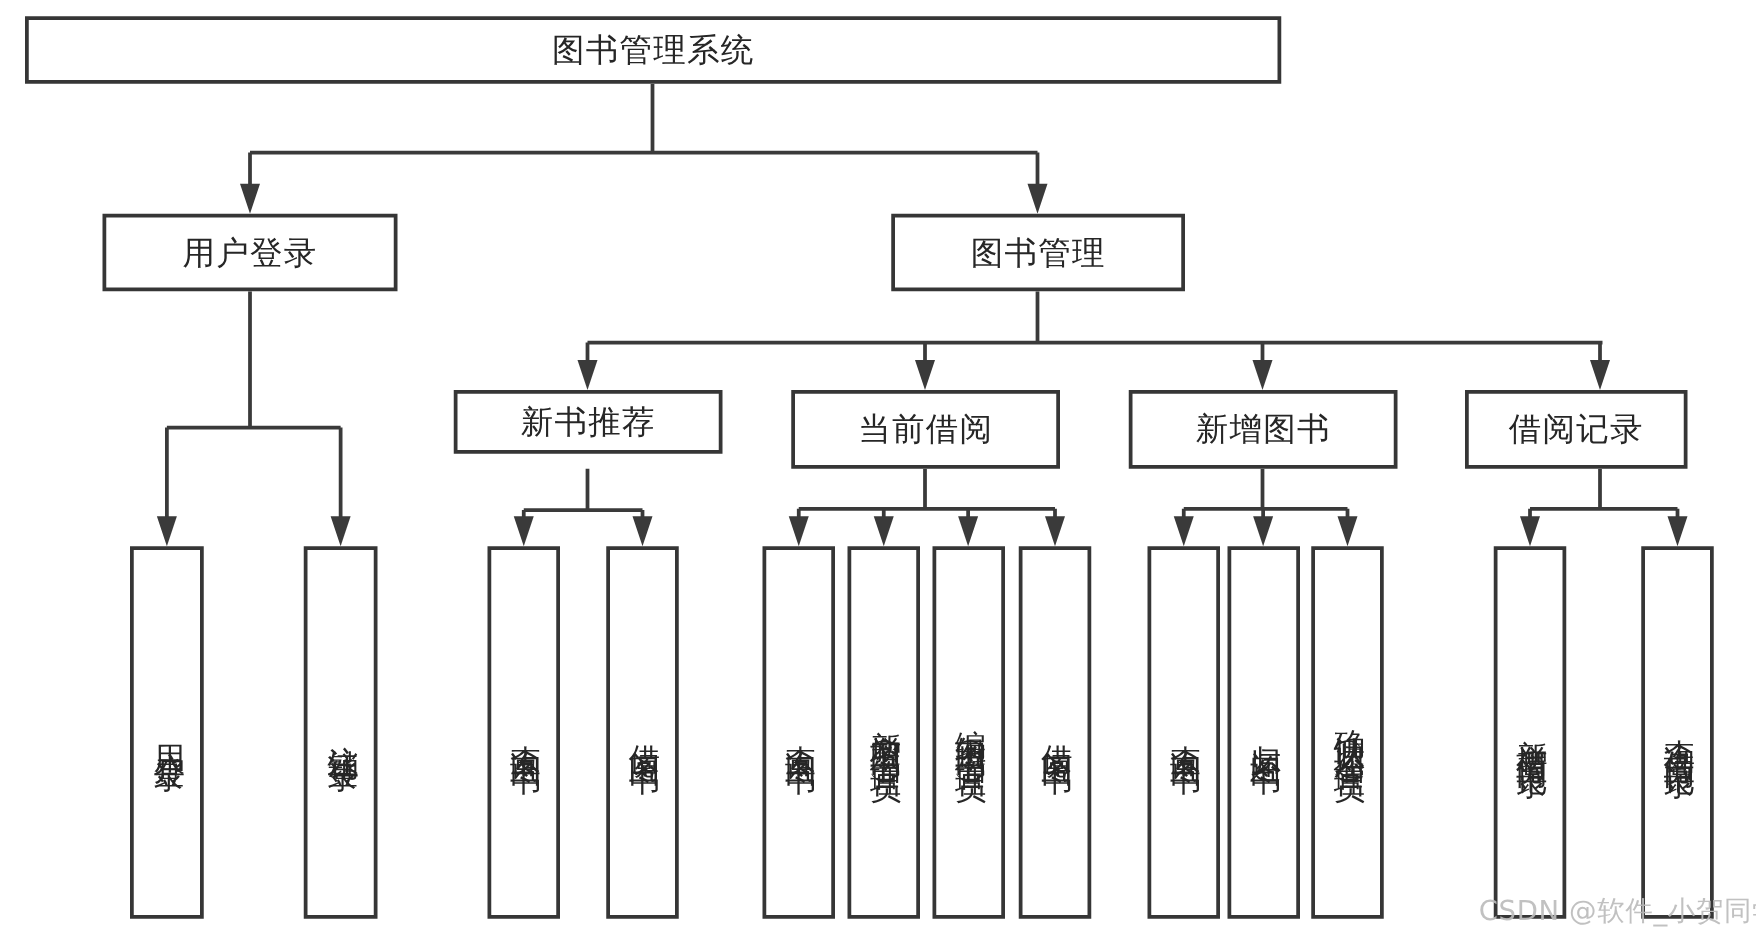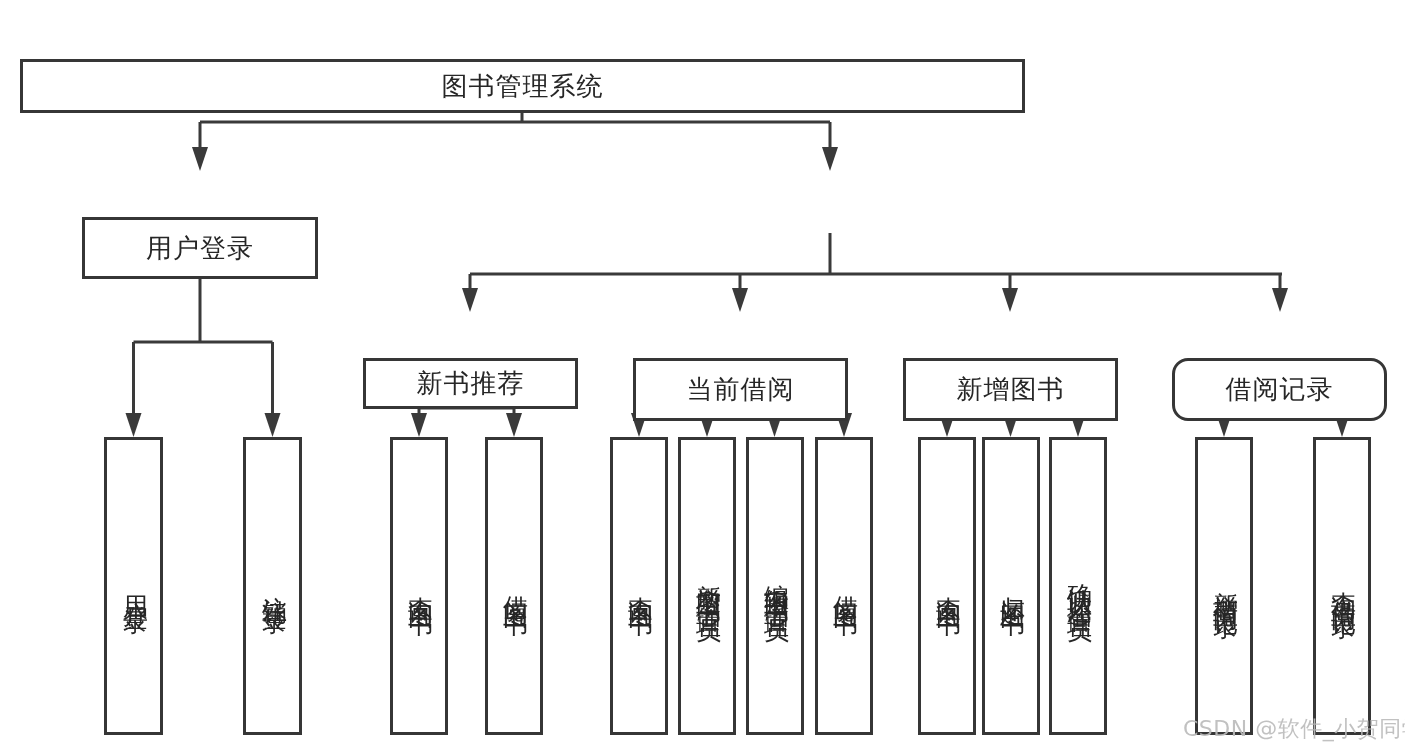--- a/index.html
+++ b/index.html
@@ -28,21 +28,20 @@
     background: #ffffff;
     border: 3px solid #363636;
     display: flex;
     align-items: center;
     justify-content: center;
     font-size: 26px;
     color: #262626;
     letter-spacing: 1px;
     z-index: 2;
     white-space: nowrap;
-    margin-top: 46px;
   }
   .leaf {
     position: absolute;
     box-sizing: border-box;
     background: #ffffff;
     border: 3px solid #363636;
     width: 58px;
     height: 298px;
     top: 437px;
     writing-mode: vertical-rl;
@@ -124,25 +123,26 @@
       <polygon points="1002.5,413 1018.5,413 1010.5,437"></polygon>
       <polygon points="1070,413 1086,413 1078,437"></polygon>
       <polygon points="1216,413 1232,413 1224,437"></polygon>
       <polygon points="1334,413 1350,413 1342,437"></polygon>
     </g>
   </svg>
 
   <div class="node" style="left:20px; top:13px; width:1005px; height:54px;">图书管理系统</div>
 
   <div class="node" style="left:82px; top:171px; width:236px; height:62px;">用户登录</div>
+  <div class="node" style="left:713px; top:171px; width:235px; height:62px;">图书管理</div>
 
   <div class="node" style="left:363px; top:312px; width:215px; height:51px;">新书推荐</div>
   <div class="node" style="left:633px; top:312px; width:215px; height:63px;">当前借阅</div>
   <div class="node" style="left:903px; top:312px; width:215px; height:63px;">新增图书</div>
-  <div class="node" style="left:1172px; top:312px; width:215px; height:63px;border-radius:16px;">借阅记录</div>
+  <div class="node" style="left:1172px; top:312px; width:178px; height:63px;">借阅记录</div>
 
   <div class="leaf" style="left:104px; width:59px;">用户登录</div>
   <div class="leaf" style="left:243px; width:59px;">注销登录</div>
 
   <div class="leaf" style="left:390px;">查询图书</div>
   <div class="leaf" style="left:485px;">借阅图书</div>
 
   <div class="leaf" style="left:610px;">查询图书</div>
   <div class="leaf" style="left:678px;">新增图书（管理员）</div>
   <div class="leaf" style="left:746px;">编辑图书（管理员）</div>

